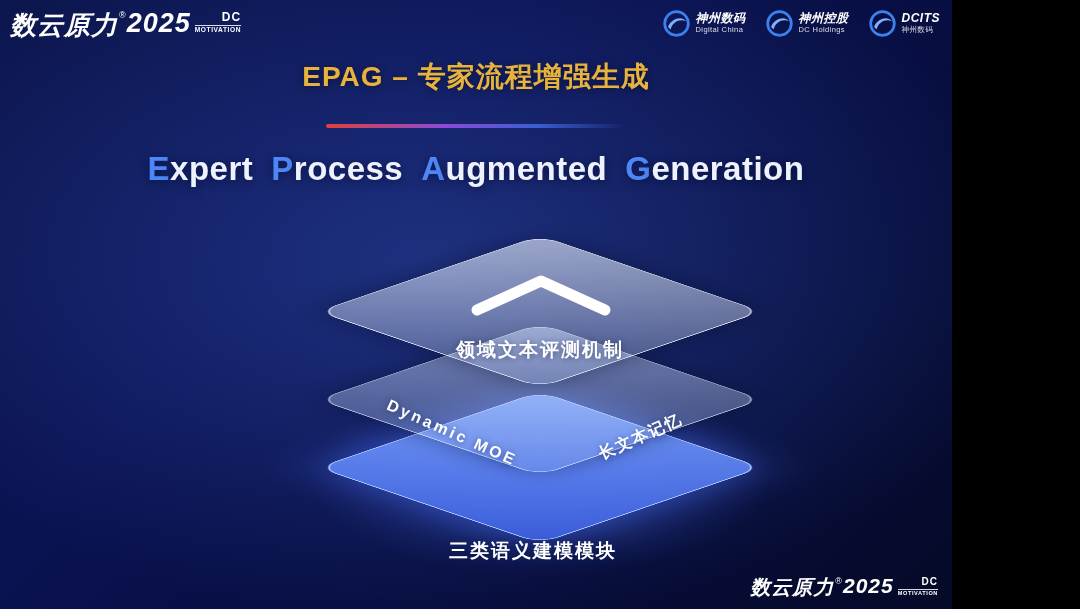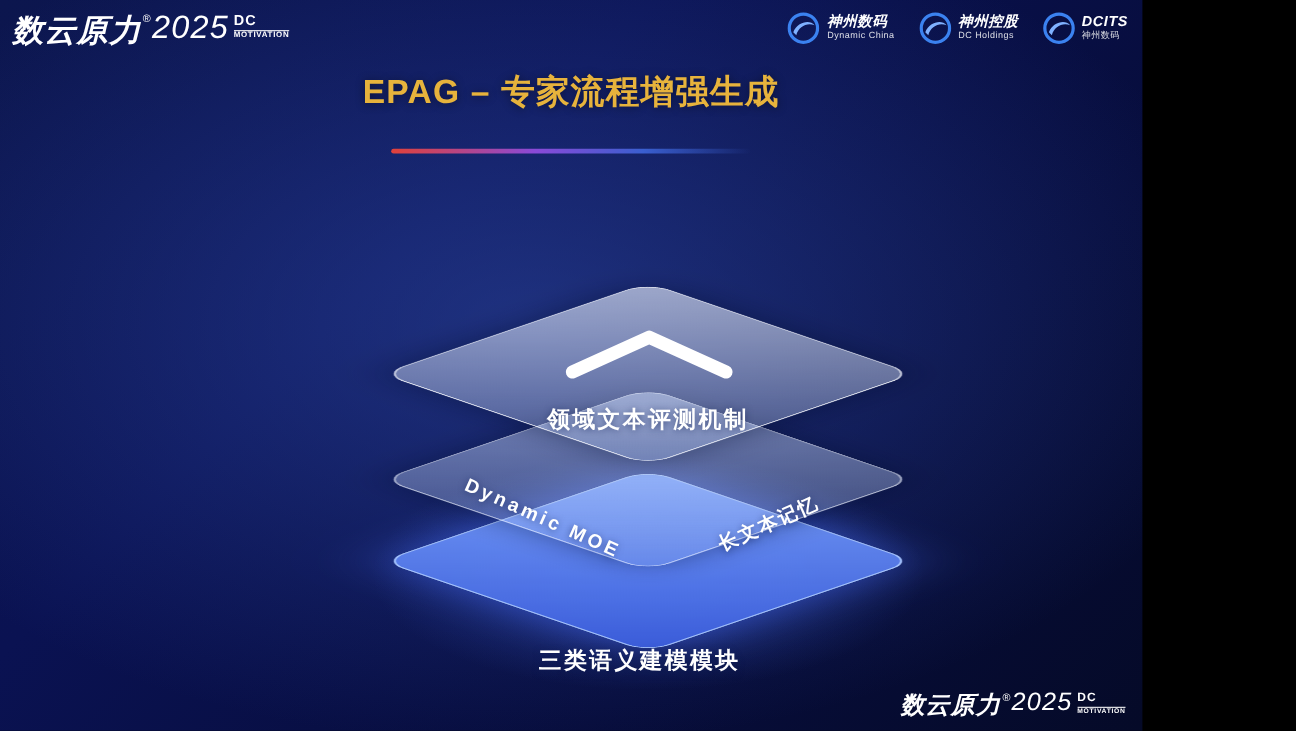--- a/index.html
+++ b/index.html
@@ -12,23 +12,23 @@
       linear-gradient(135deg, #0c164e 0%, #0a1252 35%, #070d3c 70%, #050a28 100%);
   }
 
   
   .brand { position:absolute; display:flex; align-items:flex-start; color:#fff; white-space:nowrap; }
   .brand--header { left:10px; top:8px; }
   .brand--footer { right:14px; bottom:8px; }
   .brand-cn { font-size:26px; font-weight:800; font-style:italic; letter-spacing:1px; }
   .brand--footer .brand-cn { font-size:20px; }
   .brand-reg { font-size:9px; margin:2px 1px 0 1px; }
-  .brand-year { font-size:27px; font-weight:400; font-style:italic; letter-spacing:1px; }
+  .brand-year { font-size:27px; font-weight:700; font-style:italic; letter-spacing:1px; }
   .brand--footer .brand-year { font-size:21px; }
-  .brand-dc { display:flex; flex-direction:column; margin-left:4px; margin-top:3px; line-height:1; }
+  .brand-dc { display:flex; flex-direction:column; margin-left:4px; margin-top:3px; line-height:1;text-align:right; }
   .brand-dc-top { font-size:12px; font-weight:800; letter-spacing:1px; }
   .brand-dc-bottom { font-size:6.6px; font-weight:700; letter-spacing:0.6px; border-top:1px solid rgba(255,255,255,0.85); margin-top:2px; padding-top:1px; }
   .brand--footer .brand-dc-top { font-size:10px; }
   .brand--footer .brand-dc-bottom { font-size:5.6px; }
 
   
   .live-label {
     position:absolute; left:8px; top:56px;
     font-size:22px; font-weight:800; color:#f2f5ff; letter-spacing:1px;
     text-shadow:0 1px 6px rgba(10,20,60,0.6);
@@ -111,30 +111,33 @@
       <span class="brand-dc-top">DC</span>
       <span class="brand-dc-bottom">MOTIVATION</span>
     </span>
   </div>
 
 
   <div class="slide-title">EPAG – 专家流程增强生成</div>
 
   <div class="title-divider"></div>
 
+  <div class="subtitle">
+    <span class="word"><span class="cap">E</span><span>xpert</span></span><span class="word"><span class="cap">P</span><span>rocess</span></span><span class="word"><span class="cap">A</span><span>ugmented</span></span><span class="word"><span class="cap">G</span><span>eneration</span></span>
+  </div>
 
   <div class="partner-logos">
     <div class="logo-item">
       <svg class="logo-icon" viewBox="0 0 32 32">
         <circle cx="16" cy="16" r="14" fill="none" stroke="#3b82f0" stroke-width="3.2"></circle>
         <path d="M6 20 C10 10, 22 7, 27 13 C20 10, 11 14, 9 23 Z" fill="#7fb1ff"></path>
       </svg>
       <span class="logo-text">
         <span class="logo-top">神州数码</span>
-        <span class="logo-bottom">Dynamic China</span>
+        <span class="logo-bottom">Digital China</span>
       </span>
     </div>
     <div class="logo-item">
       <svg class="logo-icon" viewBox="0 0 32 32">
         <circle cx="16" cy="16" r="14" fill="none" stroke="#3b82f0" stroke-width="3.2"></circle>
         <path d="M6 20 C10 10, 22 7, 27 13 C20 10, 11 14, 9 23 Z" fill="#7fb1ff"></path>
       </svg>
       <span class="logo-text">
         <span class="logo-top">神州控股</span>
         <span class="logo-bottom">DC Holdings</span>

